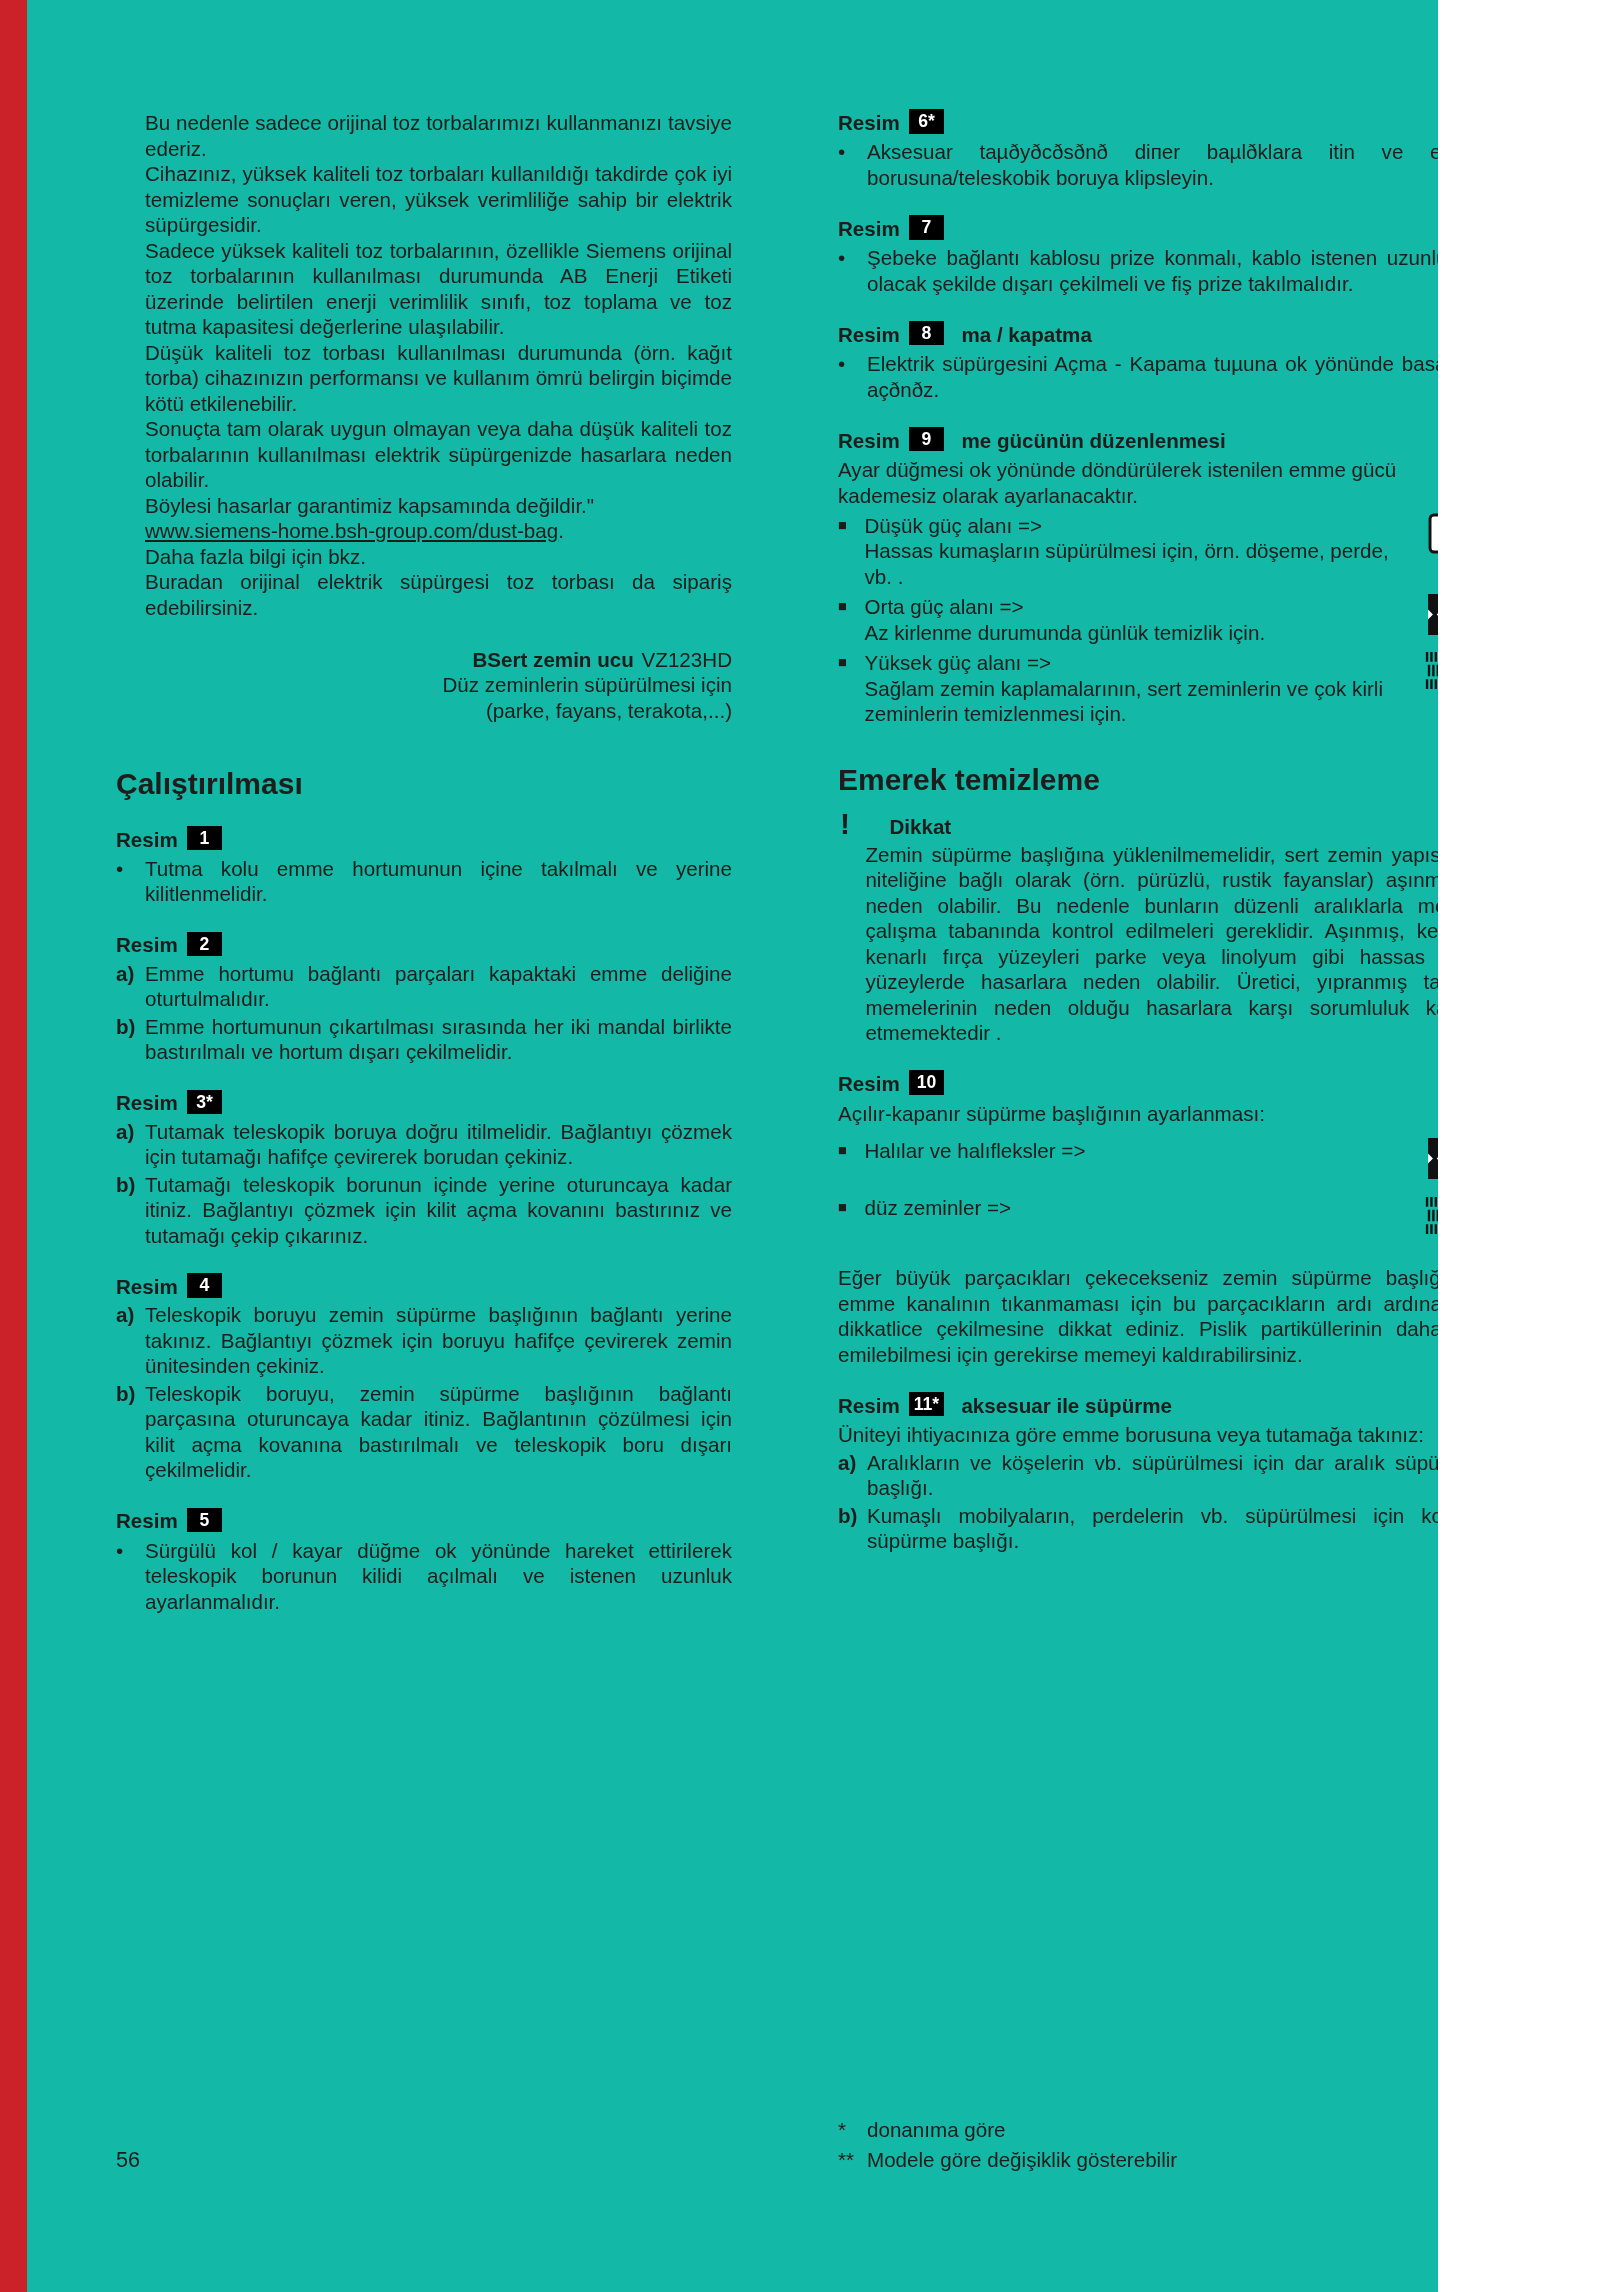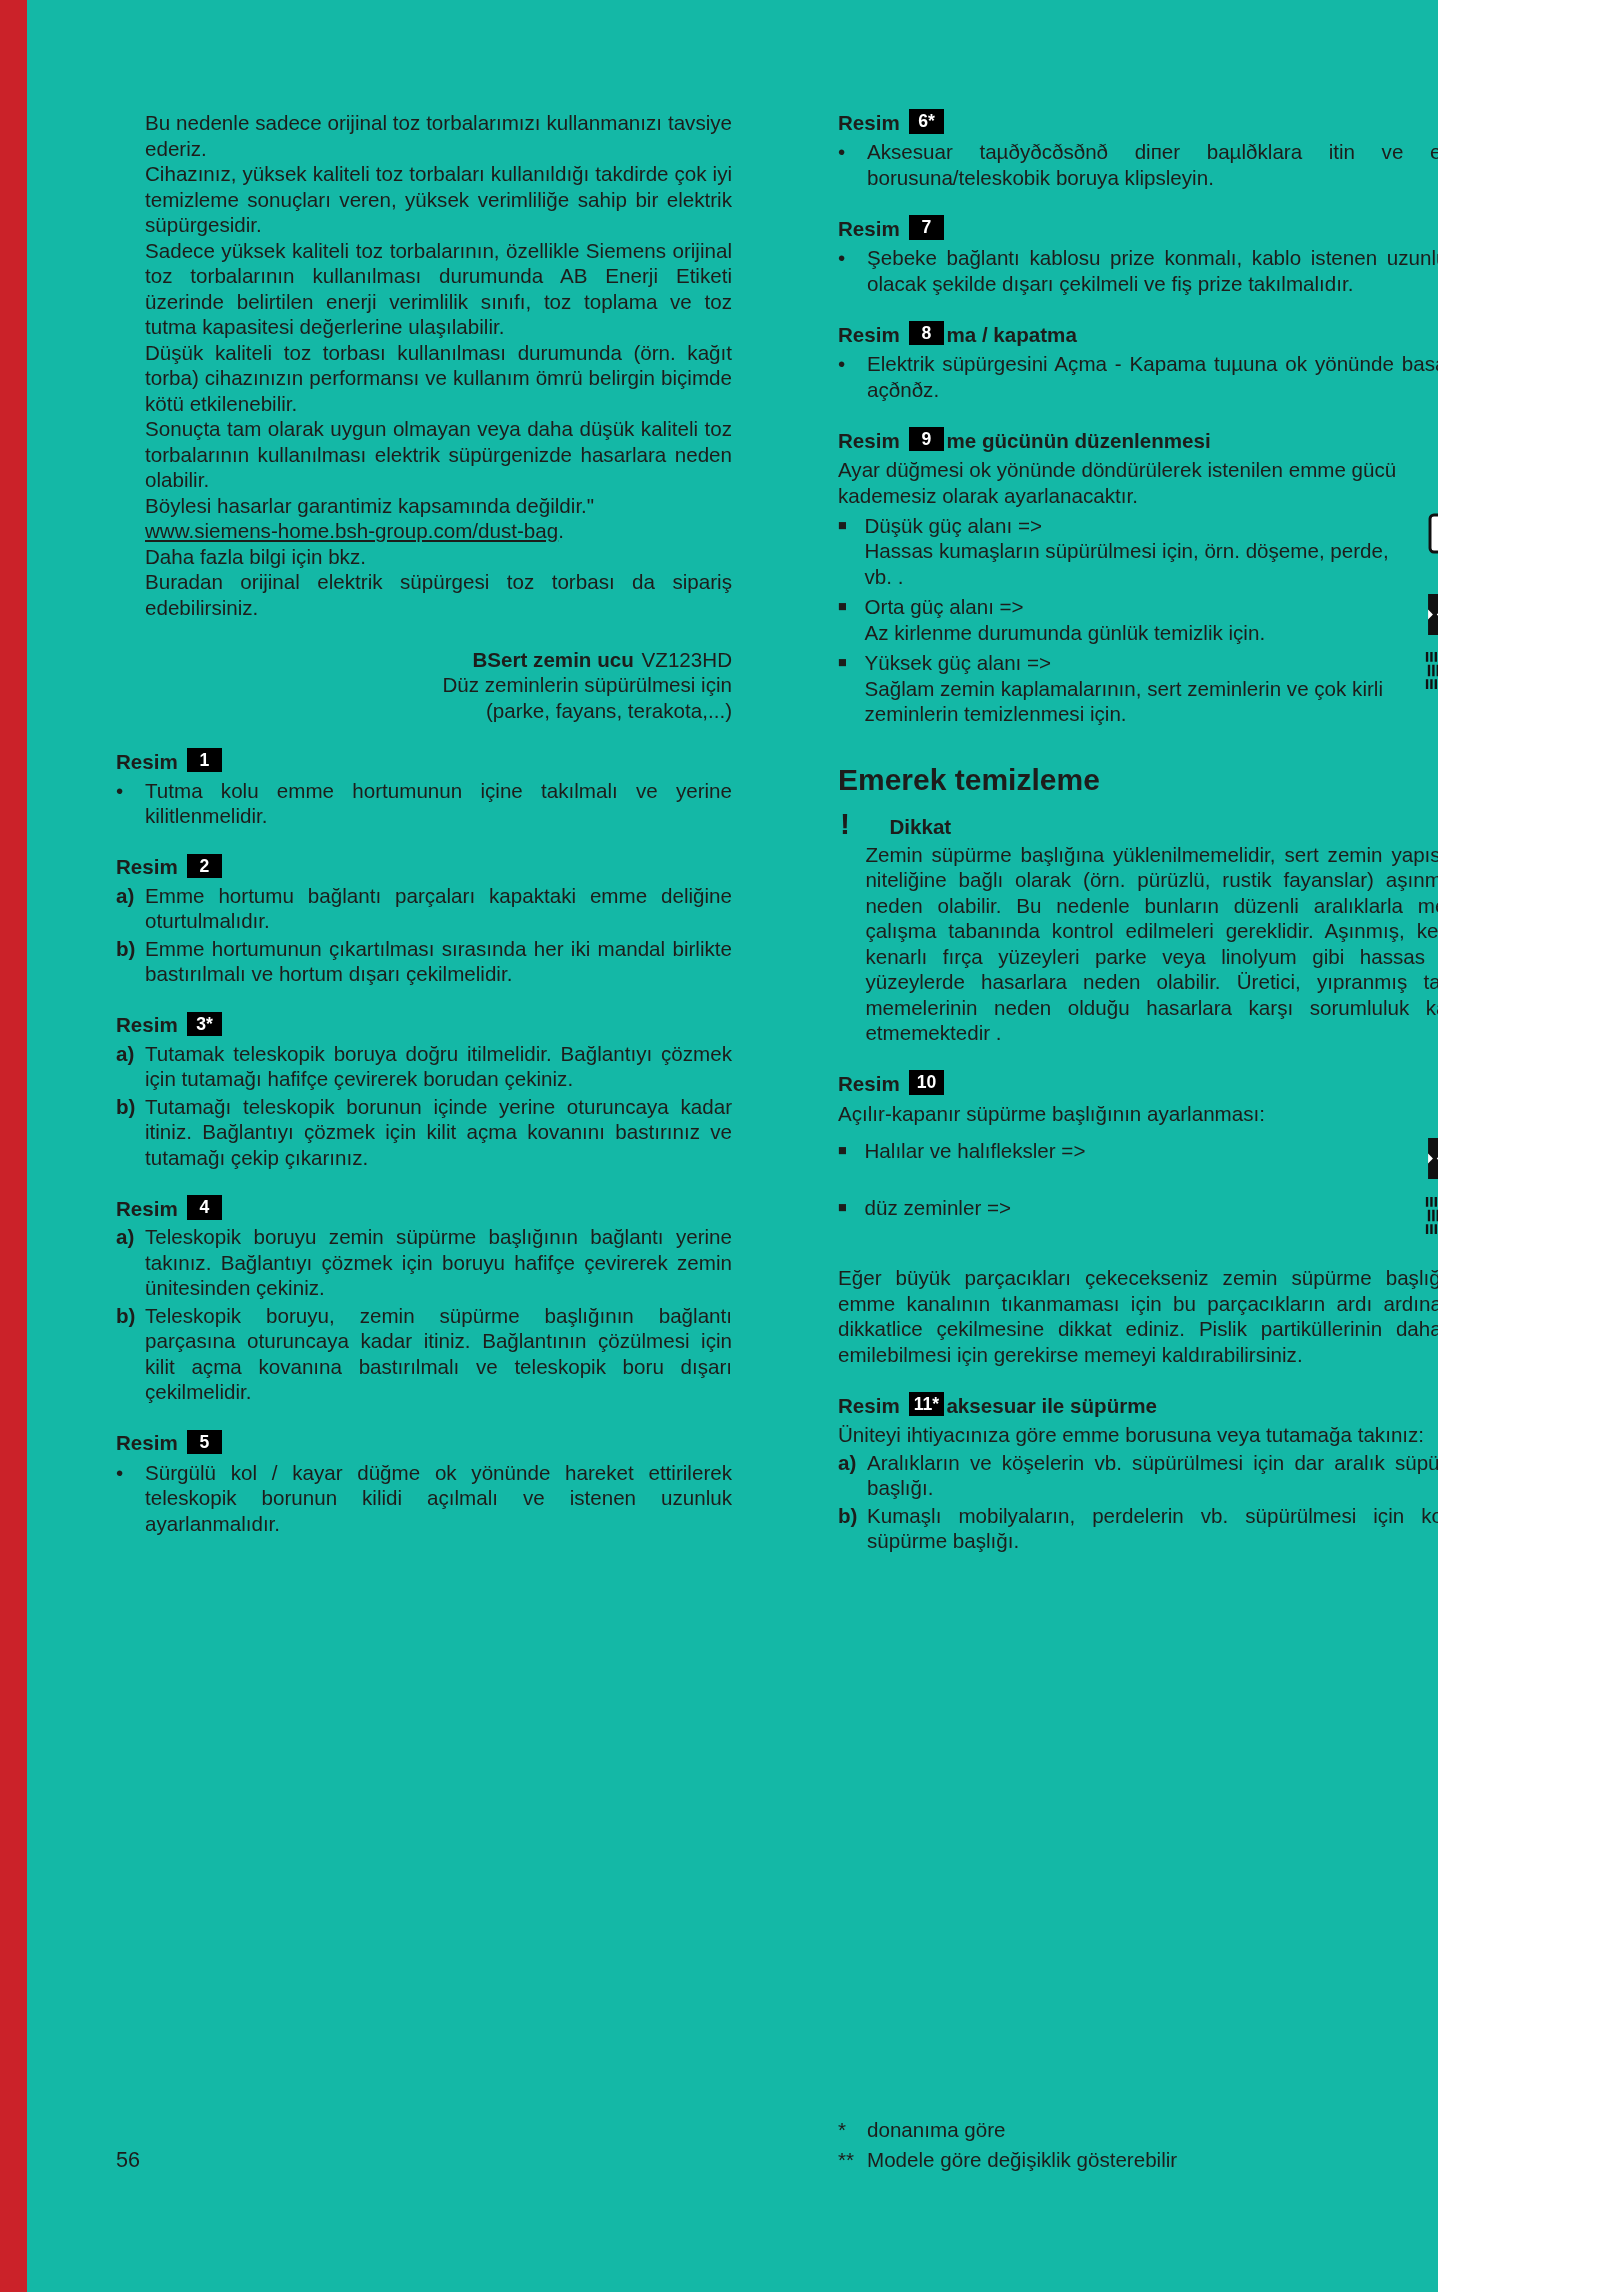--- a/index.html
+++ b/index.html
@@ -31,21 +31,21 @@
   .col-right h1 { margin-top: 35px; }
 
   .fig { margin-top: 25.5px; }
   .fig-head { font-weight: bold; white-space: nowrap; }
   .badge {
     display: inline-block; background: #000; color: #fff;
     font-weight: bold; font-size: 17.6px; line-height: 24.5px;
     min-width: 28px; padding: 0 3.9px; text-align: center;
     margin-left: 8.8px; position: relative; top: -2.9px;
   }
-  .fig-head .after { margin-left: 2px; text-align: right; }
+  .fig-head .after { margin-left: 17px; text-align: right; }
 
   .brow { display: flex; margin-top: 2.9px; }
   .brow .marker { flex: none; width: 29px; }
   .brow p { flex: 1; text-align: justify; }
 
   .ab { display: flex; margin-top: 2px; }
   .ab .marker { flex: none; width: 29px; font-weight: bold; }
   .ab p { flex: 1; text-align: justify; }
 
   .fig9-intro { margin-top: 2.9px; }
@@ -92,20 +92,21 @@
     </div>
 
     <div class="item-b">
       <p>
         <span class="b-label">B</span><span class="b-title">Sert zemin ucu</span><span>VZ123HD</span>
       </p>
       <p class="ind">Düz zeminlerin süpürülmesi için</p>
       <p class="ind">(parke, fayans, terakota,...)</p>
     </div>
 
+    <h1>Çalıştırılması</h1>
 
     <section class="fig">
       <p class="fig-head"><span>Resim</span><span class="badge">1</span></p>
       <div class="brow">
         <span class="marker">•</span>
         <p>Tutma kolu emme hortumunun içine takılmalı ve yerine kilitlenmelidir.</p>
       </div>
     </section>
 
     <section class="fig">

